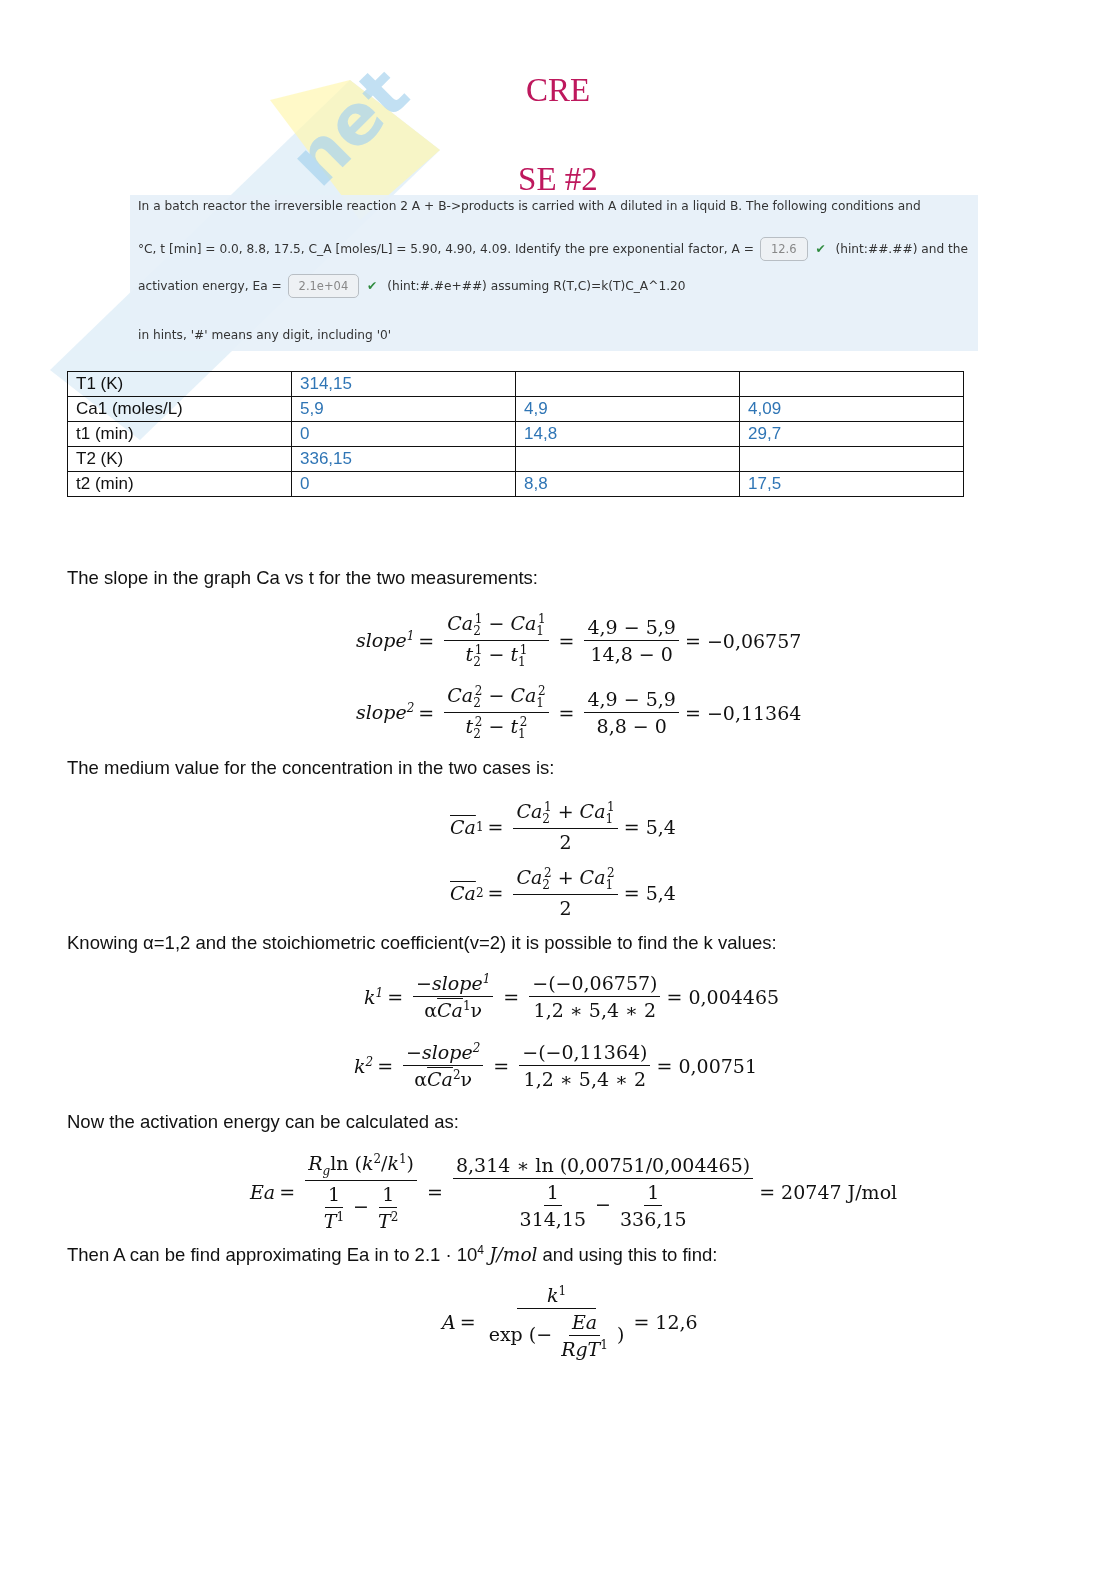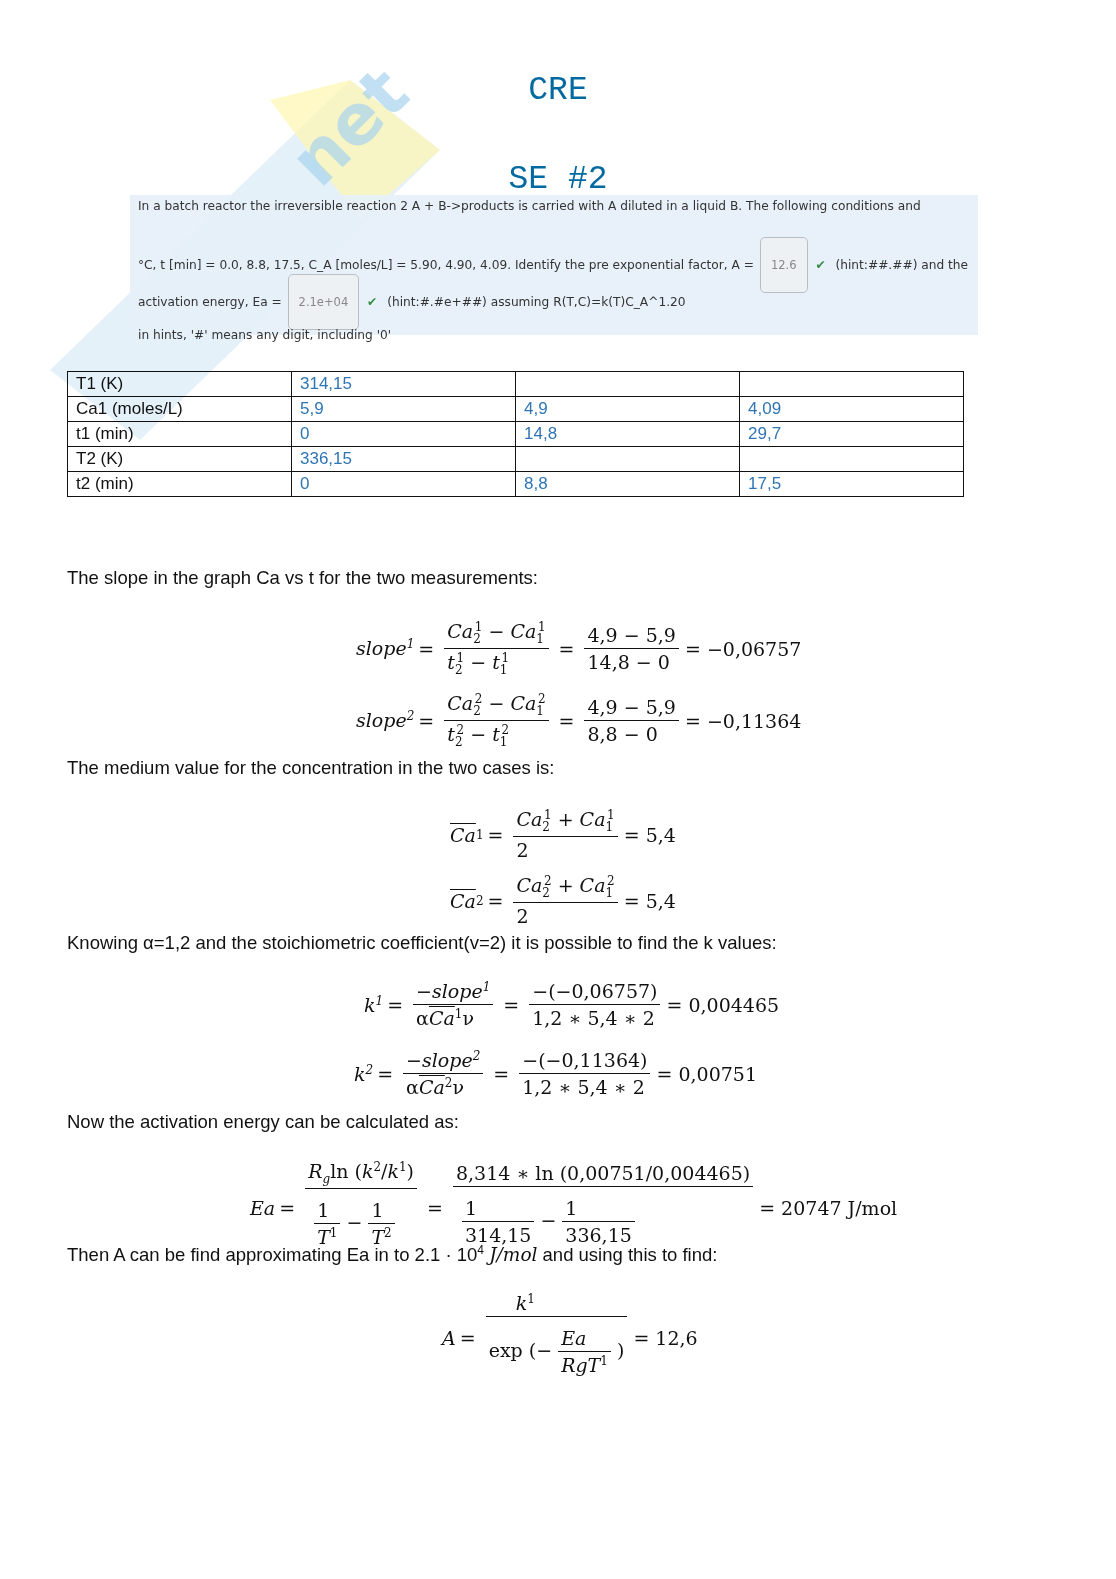--- a/index.html
+++ b/index.html
@@ -2,47 +2,47 @@
 <html><head>
 <meta charset="utf-8">
 <style>
   html, body { margin: 0; padding: 0; }
   body {
     width: 1116px; height: 1579px; position: relative; overflow: hidden;
     background: #ffffff; color: #111;
     font-family: "Liberation Sans", sans-serif;
   }
   .watermark { position: absolute; left: 20px; top: 40px; width: 500px; height: 420px; pointer-events: none; }
-  .title { position: absolute; left: 0; width: 1116px; text-align: center; font-size: 33px; color: #0369a1; font-family: Liberation Mono, monospace; }
+  .title { position: absolute; left: 0; width: 1116px; text-align: center; font-size: 33px; color: #be185d; font-family: Liberation Serif, serif; }
   #t1 { top: 72px; }
   #t2 { top: 136px; margin-top: 25px; }
 
   .quiz {
-    position: absolute; left: 130px; top: 195px; width: 848px; height: 140px;
+    position: absolute; left: 130px; top: 195px; width: 848px; height: 156px;
     background: rgba(230,240,248,0.92); font-family: "DejaVu Sans", sans-serif;
     font-size: 12.2px; color: #333; box-sizing: border-box; padding: 4px 8px;
   }
   .qline { position: absolute; left: 8px; white-space: nowrap; }
   .qbox {
     display: inline-block; border: 1px solid #b8bec4; border-radius: 5px; background: #eef1f4;
-    color: #888; padding: 20px 10px; margin: 0 2px; vertical-align: middle; font-size: 11.5px;
+    color: #888; padding: 4px 10px; margin: 0 2px; vertical-align: middle; font-size: 11.5px;
   }
   .check { color: #2e8b3e; font-weight: bold; margin: 0 6px 0 2px; }
 
   table.data {
     position: absolute; left: 67px; top: 371px; width: 897px; border-collapse: collapse;
     font-family: "Liberation Sans", sans-serif; font-size: 17px;
   }
   table.data td { border: 1.5px solid #111; height: 24px; padding: 0 8px; line-height: 24px; }
   table.data td.lab { color: #111; width: 207px; }
   table.data td.val { color: #2f75b5; width: 207px; }
 
   .para { position: absolute; left: 67px; font-size: 18.5px; color: #111; white-space: nowrap; font-family: "Liberation Sans", sans-serif; }
   .eq { position: absolute; font-family: "DejaVu Serif", serif; font-size: 19px; color: #111; white-space: nowrap; display: flex; align-items: center; }
-  .frac { display: inline-flex; flex-direction: column; margin: 8px 6px; vertical-align: middle; }
+  .frac { display: inline-flex; flex-direction: column; align-items: center; margin: 0 6px; vertical-align: middle; }
   .frac .num { padding: 0 3px 2px; border-bottom: 1.3px solid #111; }
   .frac .den { padding: 2px 3px 0; }
   .it { font-style: italic; }
   .op { margin: 0 4px; }
   sup, sub { font-size: 12px; }
   .ov { text-decoration: overline; font-style: italic; }
 </style>
 </head>
 <body>
 

